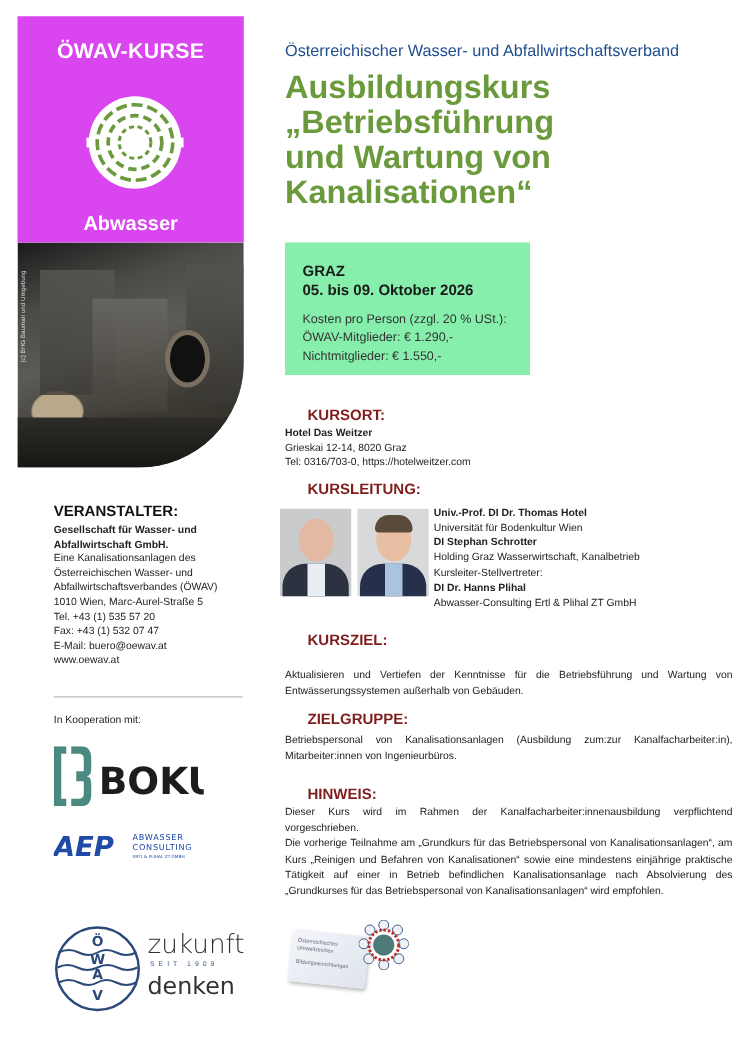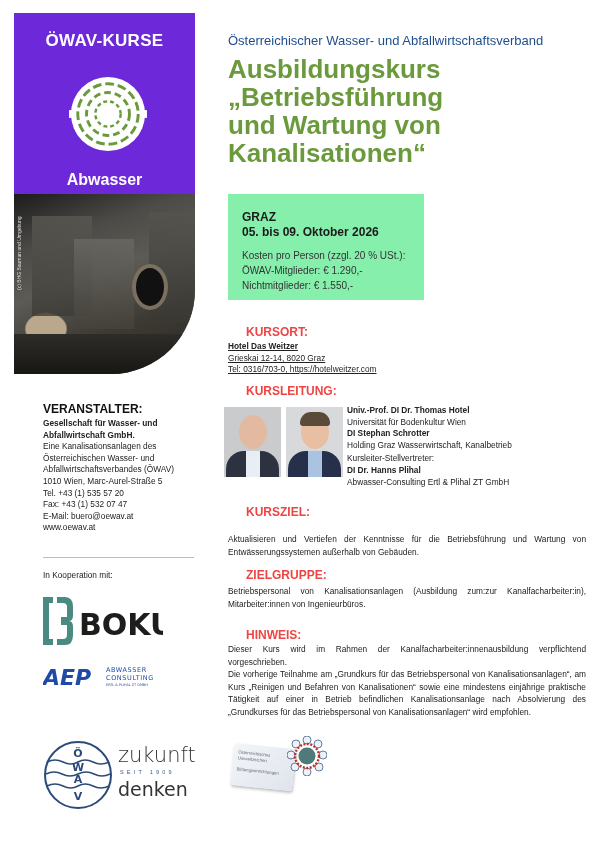--- a/index.html
+++ b/index.html
@@ -2,21 +2,21 @@
 <html><head>
 <meta charset="utf-8">
 <style>
   * { box-sizing: border-box; margin: 0; padding: 0; }
   html, body { width: 600px; height: 849px; background: #ffffff; overflow: hidden; }
   body { position: relative; font-family: "Liberation Sans", "DejaVu Sans", sans-serif; color: #1a1a1a; }
 
   
   .green-panel {
     position: absolute; left: 14px; top: 13px; width: 181px; height: 181px;
-    background: #6d28d9;
+    background: #d946ef;
   }
   .green-title {
     position: absolute; left: 0; top: 18px; width: 100%; text-align: center;
     color: #fff; font-weight: bold; font-size: 17px; letter-spacing: 0.3px;
   }
   .manhole { position: absolute; left: 55px; top: 62px; width: 78px; height: 78px; }
   .green-sub {
     position: absolute; left: 0; top: 158px; width: 100%; text-align: center;
     color: #fff; font-size: 16px; font-weight: bold;
   }
@@ -46,21 +46,21 @@
   }
 
   .info-box {
     position: absolute; left: 228px; top: 194px; width: 196px; height: 106px;
     background: #86efac; padding: 16px 0 0 14px;
   }
   .info-city, .info-date { font-weight: bold; font-size: 12px; color: #1a1a1a; line-height: 15px; }
   .info-line { font-size: 10px; color: #333; line-height: 15px; }
   .info-gap { height: 8px; }
 
-  .section-h { position: absolute; left: 228px; color: #ef4444; font-weight: bold; font-size: 12px; padding-left: 18px; }
+  .section-h { position: absolute; left: 228px; color: #7f1d1d; font-weight: bold; font-size: 12px; padding-left: 18px; }
   .body-text { position: absolute; left: 228px; width: 358px; font-size: 8.3px; line-height: 12.5px; color: #222; }
   .body-text.justify { text-align: justify; }
   .bold { font-weight: bold; }
 
   .person-photo { position: absolute; top: 407px; width: 57px; height: 70px; overflow: hidden; background: #c9cbcd; }
   .person-photo .head { position:absolute; left:15px; top:8px; width:28px; height:34px; border-radius:50%; background:#e3b9a1; }
   .person-photo .hair { position:absolute; left:14px; top:5px; width:30px; height:14px; border-radius:15px 15px 4px 4px; }
   .person-photo .body { position:absolute; left:2px; top:44px; width:53px; height:30px; border-radius:18px 18px 0 0; background:#2d3240; }
   .person-photo .shirt { position:absolute; left:22px; top:44px; width:14px; height:26px; background:#e9eef4; }
 
@@ -124,21 +124,21 @@
 <div class="info-box">
   <div class="info-city">GRAZ</div>
   <div class="info-date">05. bis 09. Oktober 2026</div>
   <div class="info-gap"></div>
   <div class="info-line">Kosten pro Person (zzgl. 20 % USt.):</div>
   <div class="info-line">ÖWAV-Mitglieder: € 1.290,-</div>
   <div class="info-line">Nichtmitglieder: € 1.550,-</div>
 </div>
 
 <div class="section-h" style="top:325px;">KURSORT:</div>
-<div class="body-text" style="top:341px; line-height:11.6px;text-decoration:underline;">
+<div class="body-text" style="top:341px; line-height:11.6px;">
   <div class="bold">Hotel Das Weitzer</div>
   <div>Grieskai 12-14, 8020 Graz</div>
   <div>Tel: 0316/703-0, https://hotelweitzer.com</div>
 </div>
 
 <div class="section-h" style="top:384px;">KURSLEITUNG:</div>
 <div class="person-photo" style="left:224px;">
   <div class="body"></div>
     <div class="shirt"></div>
   <div class="head"></div>

